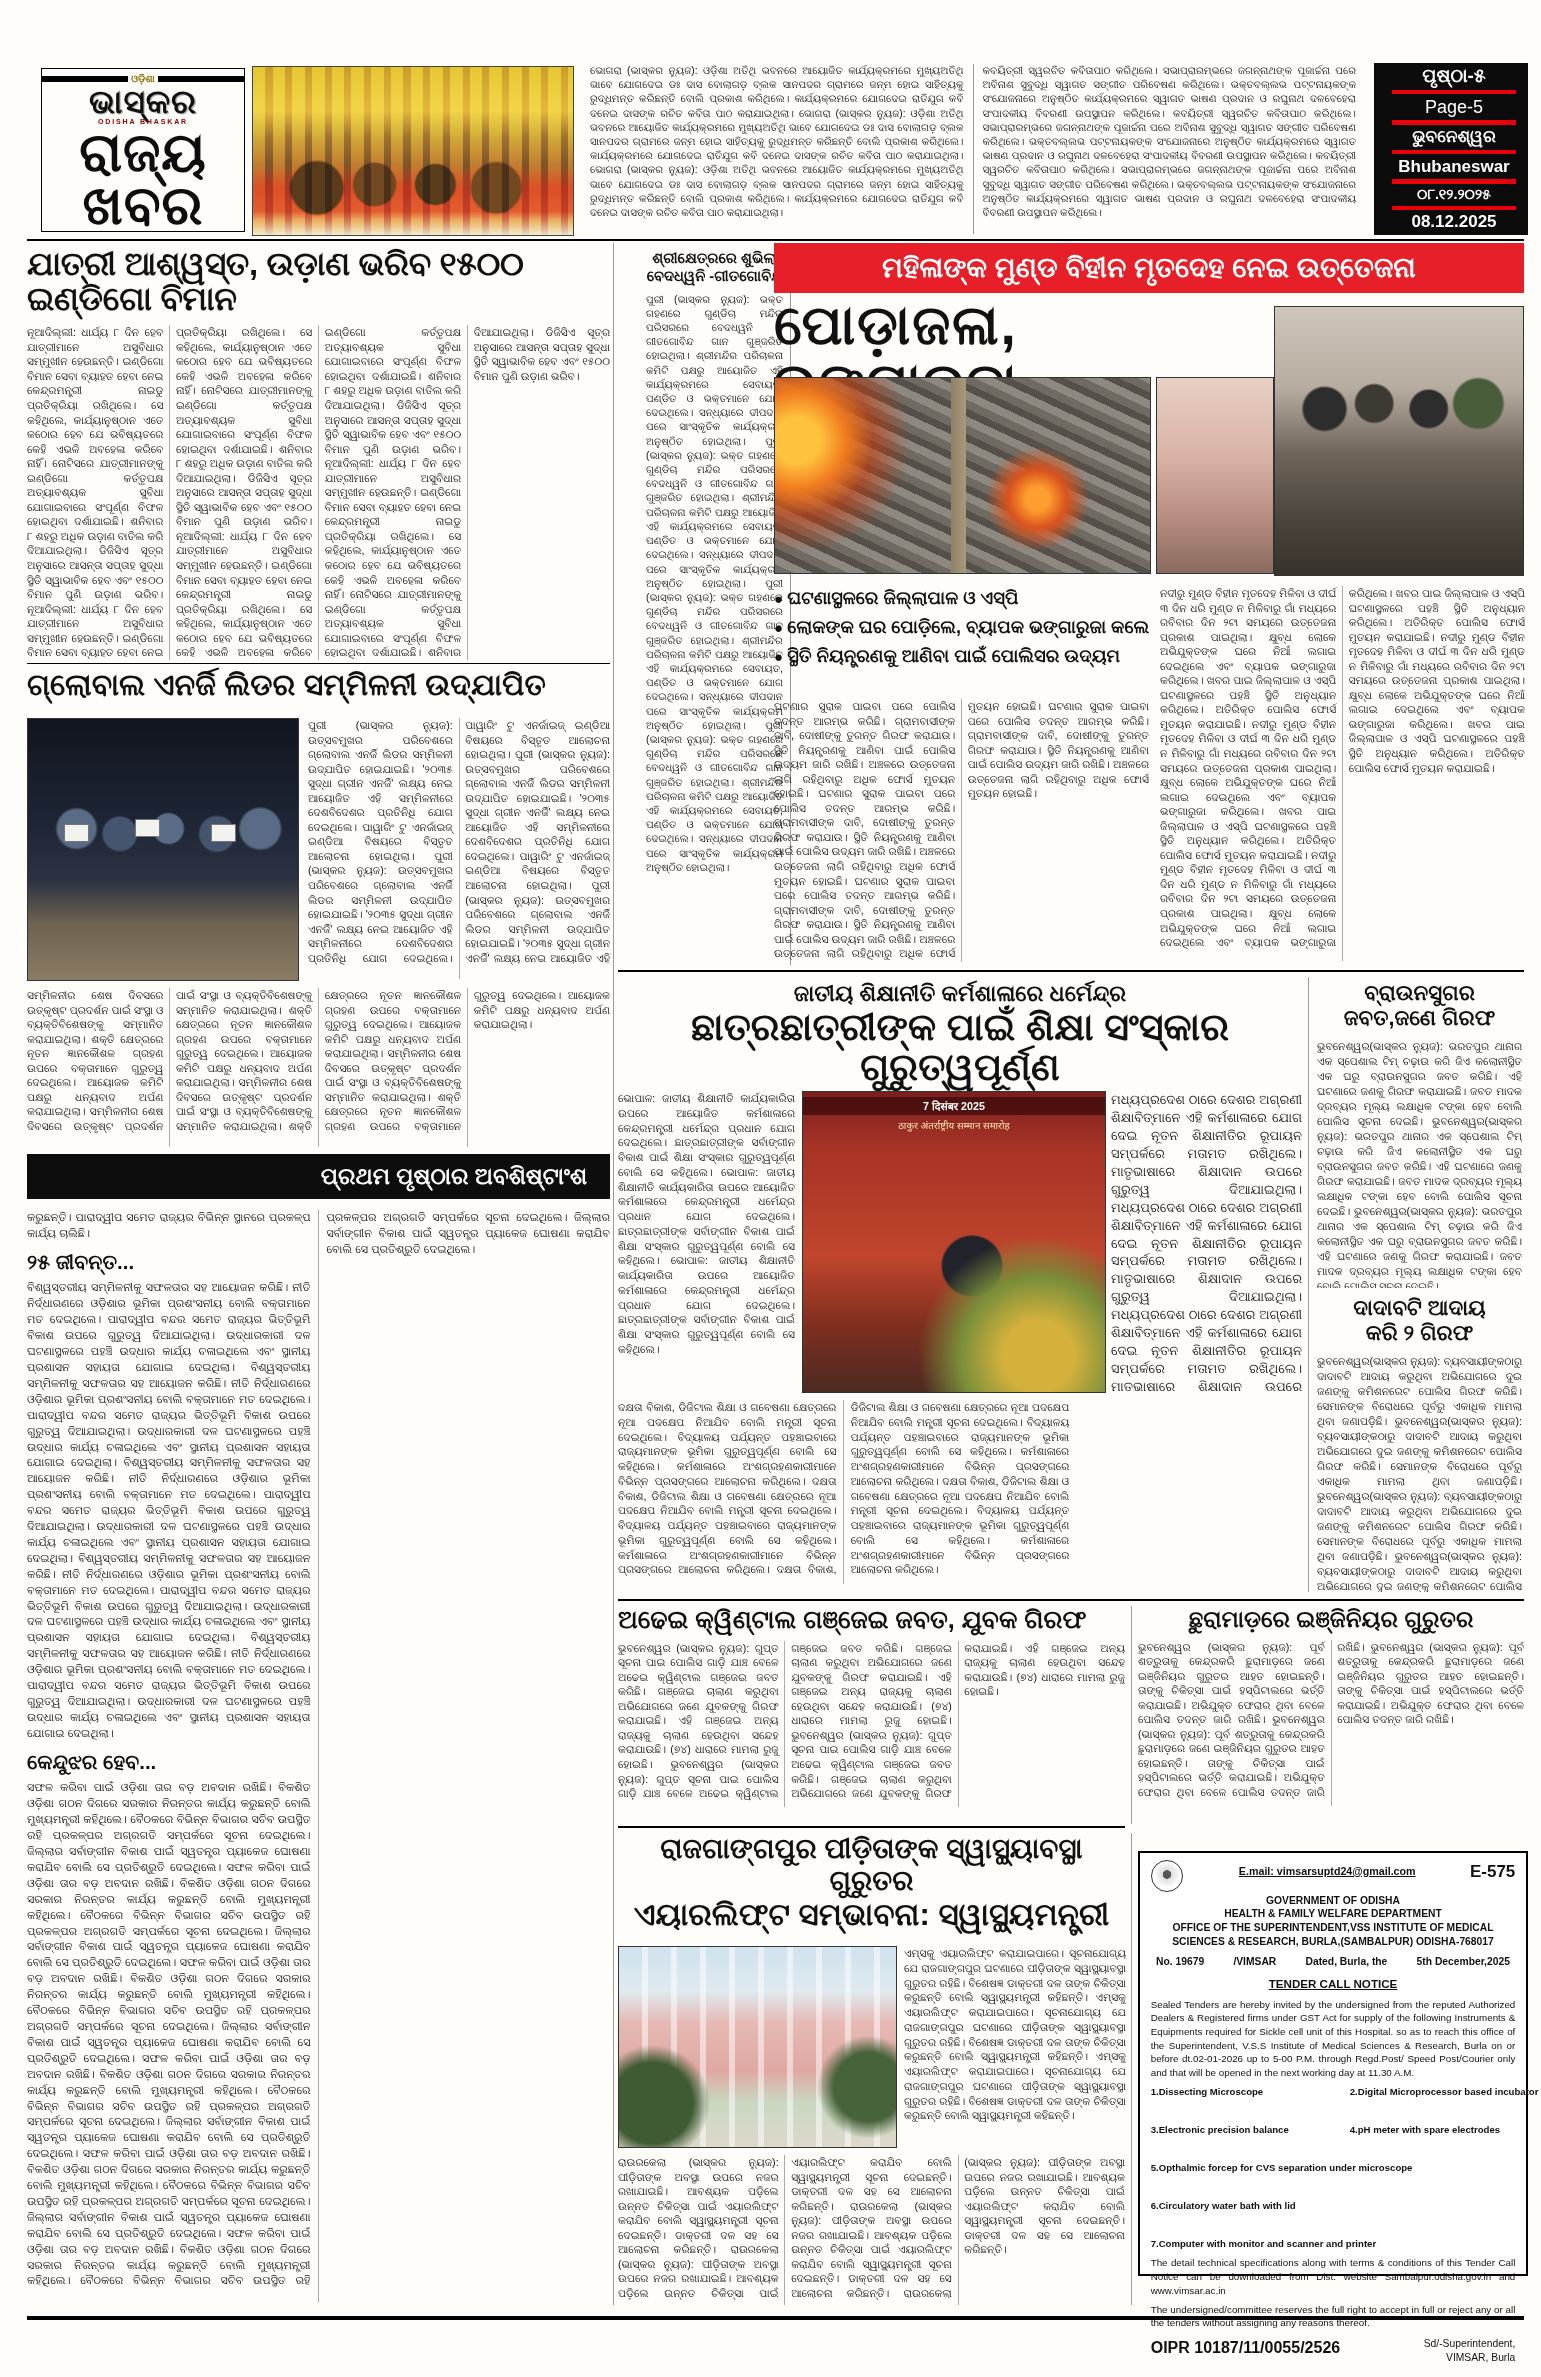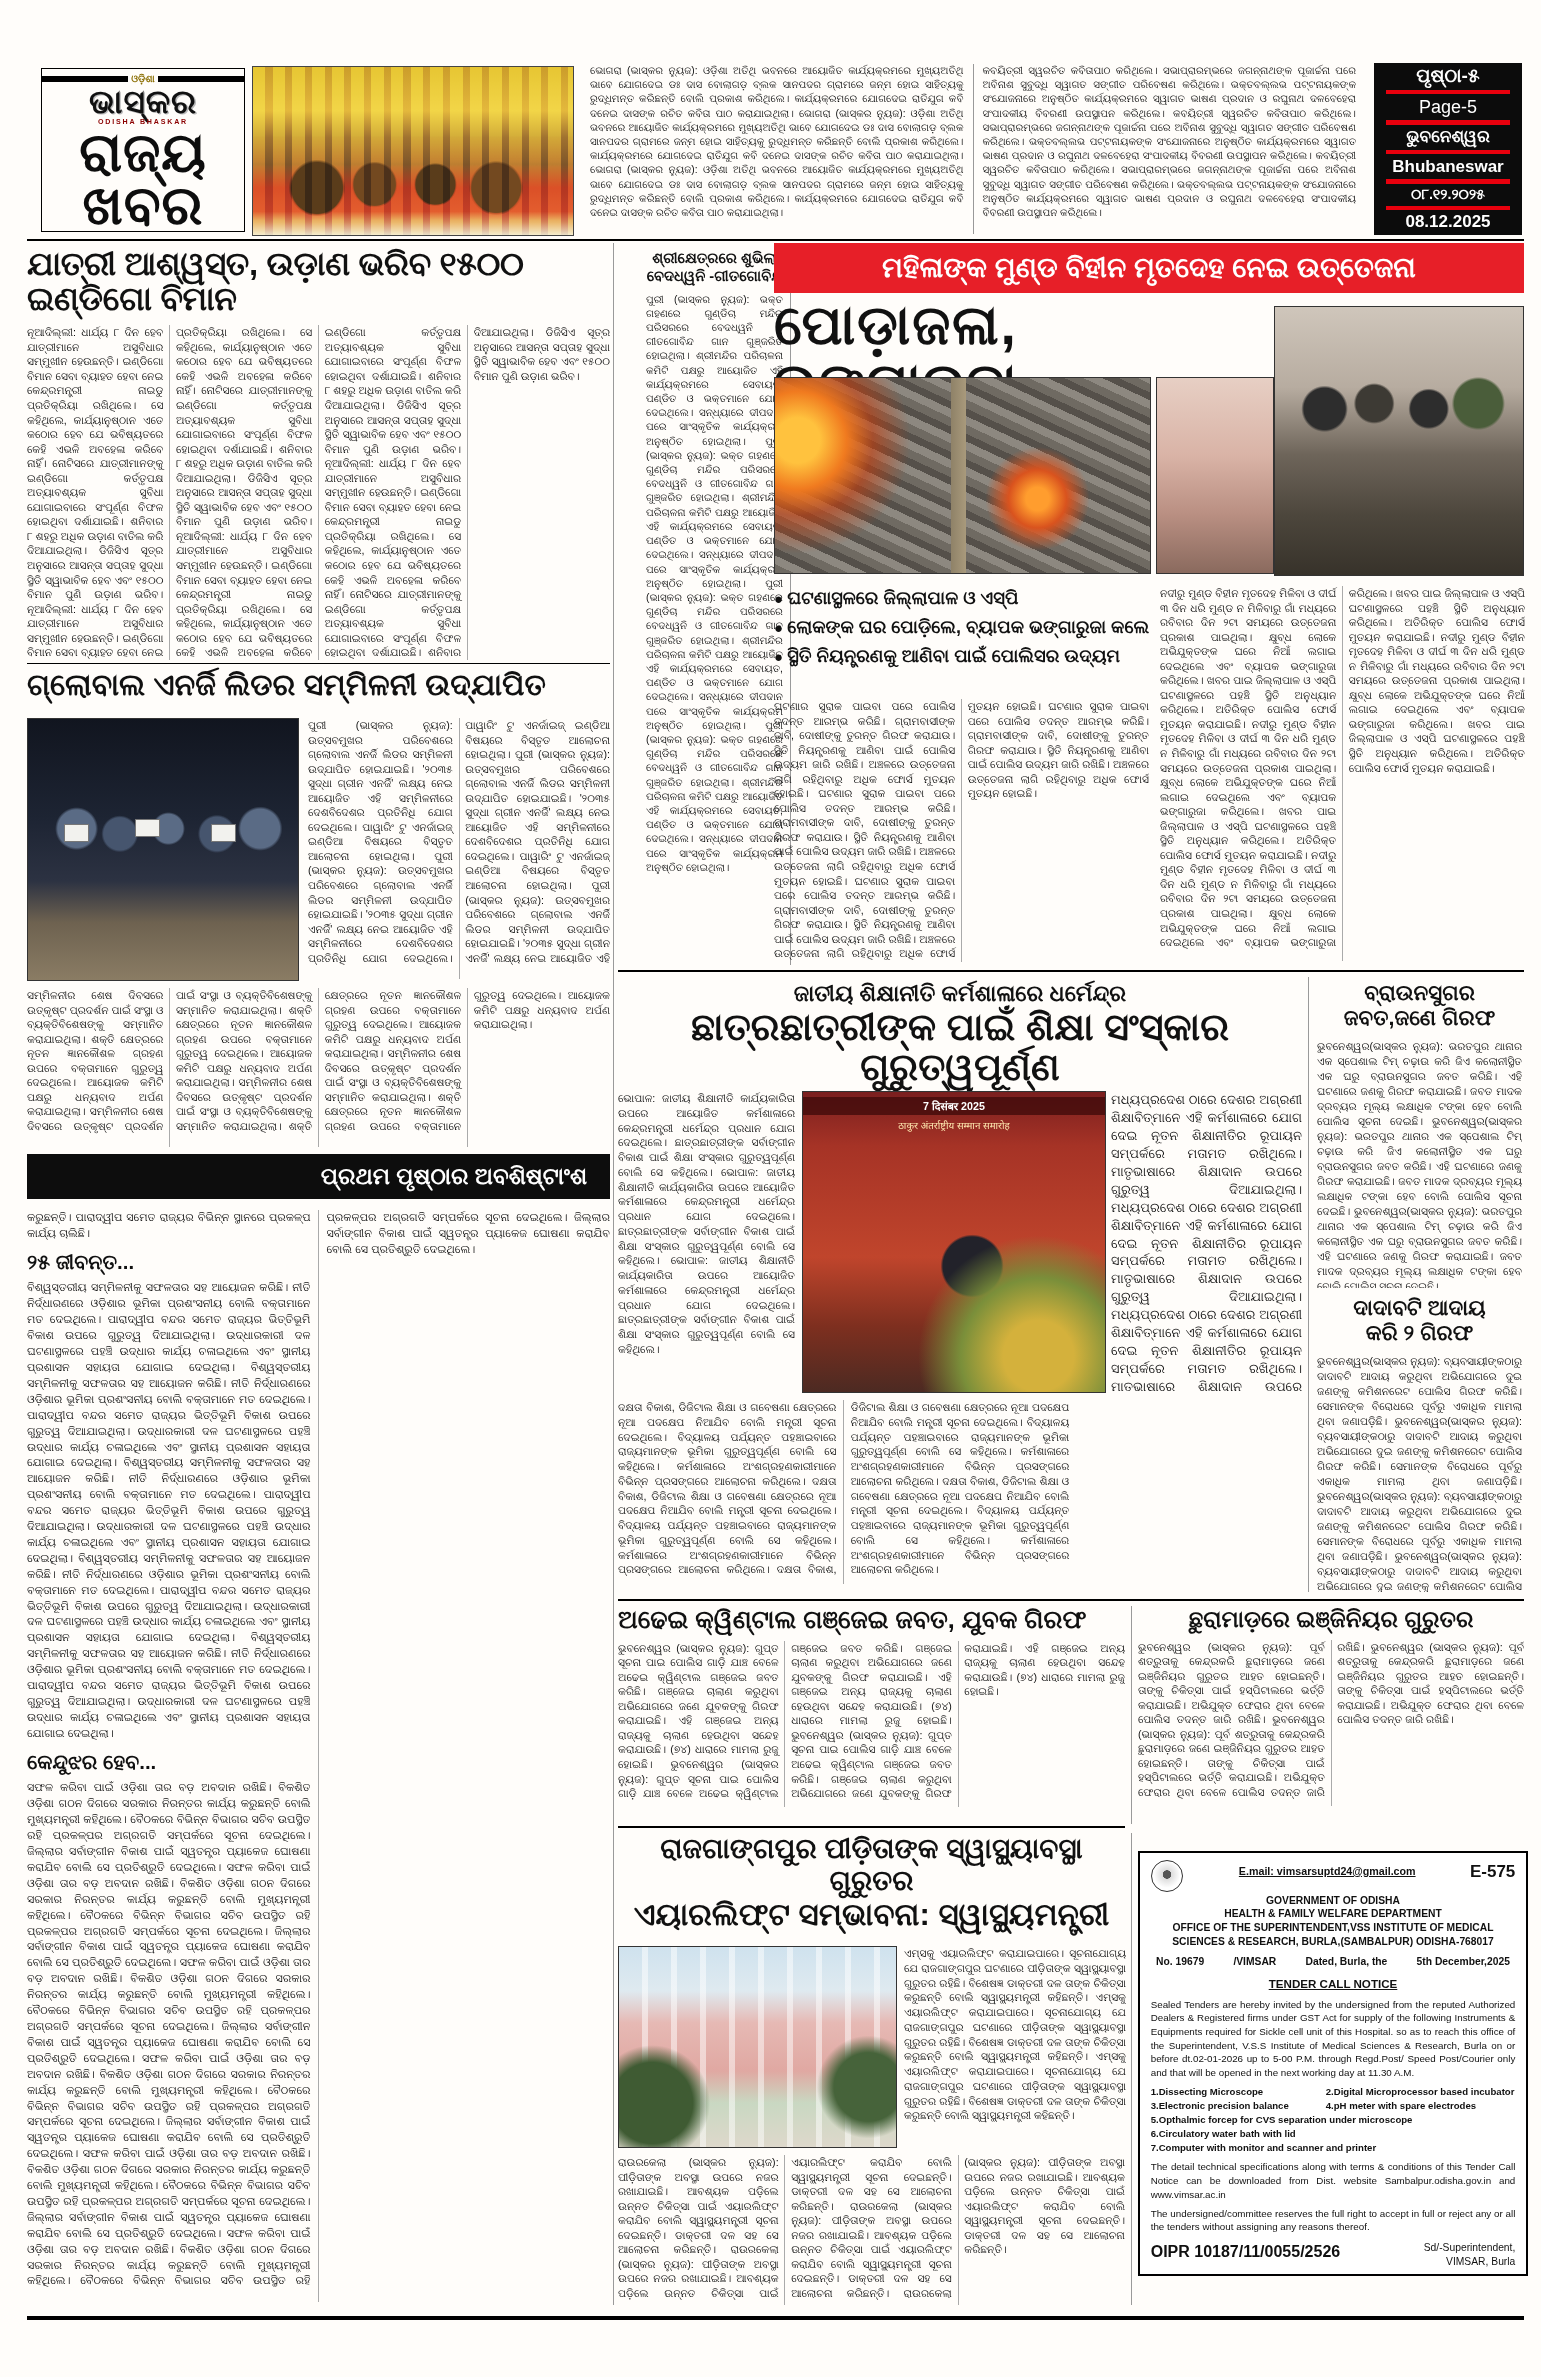--- a/index.html
+++ b/index.html
@@ -29,21 +29,21 @@
       radial-gradient(circle at 76% 72%, #4a3526 9%, transparent 10%),
       linear-gradient(180deg, #caa43c 0%, #e3bd55 26%, #9d7b43 42%, #7a5c3a 58%, #b03a2e 72%, #c24437 86%, #e8e2d4 100%);}
   .top-photo::before{content:"";position:absolute;inset:0;
       background:repeating-linear-gradient(90deg, rgba(255,214,90,.55) 0 12.5px, rgba(140,100,20,.35) 12.5px 19.7px);
       mix-blend-mode:overlay;}
   .top-text{left:581px;top:64px;width:784px;height:170px;display:flex;overflow:hidden;}
   .top-text .tcol{width:50%;padding:0 9px;font-size:10.3px;line-height:1.38;text-align:justify;overflow:hidden;}
   .top-text .tcol+.tcol{border-left:0.9px solid #999;}
   .pagebox{left:1374px;top:63px;width:148px;height:172px;background:#0c0c0c;color:#fff;
            display:flex;flex-direction:column;align-items:center;justify-content:space-evenly;
-           text-align:right;}
+           text-align:right;padding-left:6px;}
   .pagebox .red{width:84%;height:4.5px;background:#e8000d;}
   .pb-odia{font-size:19px;font-weight:bold;}
   .pb-en{font-size:18px;}
   .pb-city{font-size:17px;font-weight:bold;}
   .pb-date-od{font-size:14.3px;font-weight:bold;}
   .pb-date-en{font-size:17px;font-weight:bold;}
 
   .rule-top{left:27px;top:239px;width:1497px;height:1.8px;}
 
   
@@ -186,21 +186,21 @@
           box-sizing:border-box;padding:7.1px 10.7px;font-size:9.8px;line-height:1.4;background:#fff;}
   .t-toprow{display:flex;align-items:flex-start;}
   .emblem{width:30px;height:30px;border-radius:50%;border:1.8px solid #333;flex:0 0 auto;
           background:radial-gradient(circle at 50% 45%, #555 18%, #ddd 20%, #fff 60%);margin-right:5.4px;}
   .t-email{flex:1;text-align:center;font-weight:bold;text-decoration:underline;font-size:10.7px;padding-top:3.6px;}
   .t-code{font-size:17px;font-weight:bold;margin-left:3.6px;}
   .t-org{text-align:center;font-weight:bold;font-size:10.3px;line-height:1.32;margin-top:1.8px;}
   .t-ref{display:flex;justify-content:space-between;font-weight:bold;margin:6.3px 5.4px 0 5.4px;font-size:10.3px;}
   .t-title{text-align:center;font-weight:bold;text-decoration:underline;font-size:11.6px;margin:7.1px 0 5.4px 0;}
   .t-para{text-align:justify;margin:0 0 5.4px 0;}
-  .t-items{display:grid;grid-template-columns:48% 52%;font-size:9.6px;line-height:1.45;font-weight:bold;}
+  .t-items{display:grid;grid-template-columns:48% 52%;font-size:9.6px;line-height:1.45;font-weight:bold;gap:24px;}
   .t-items .span2{grid-column:1 / span 2;}
   .t-bottomrow{display:flex;justify-content:space-between;margin-top:7.1px;}
   .t-oipr{font-size:16px;font-weight:bold;}
   .t-sign{text-align:right;font-size:10.3px;font-weight:normal;line-height:1.3;}
 
   .footer-rule{left:27px;top:2316px;width:1497px;height:3.6px;}
 </style>
 </head>
 <body>
 

